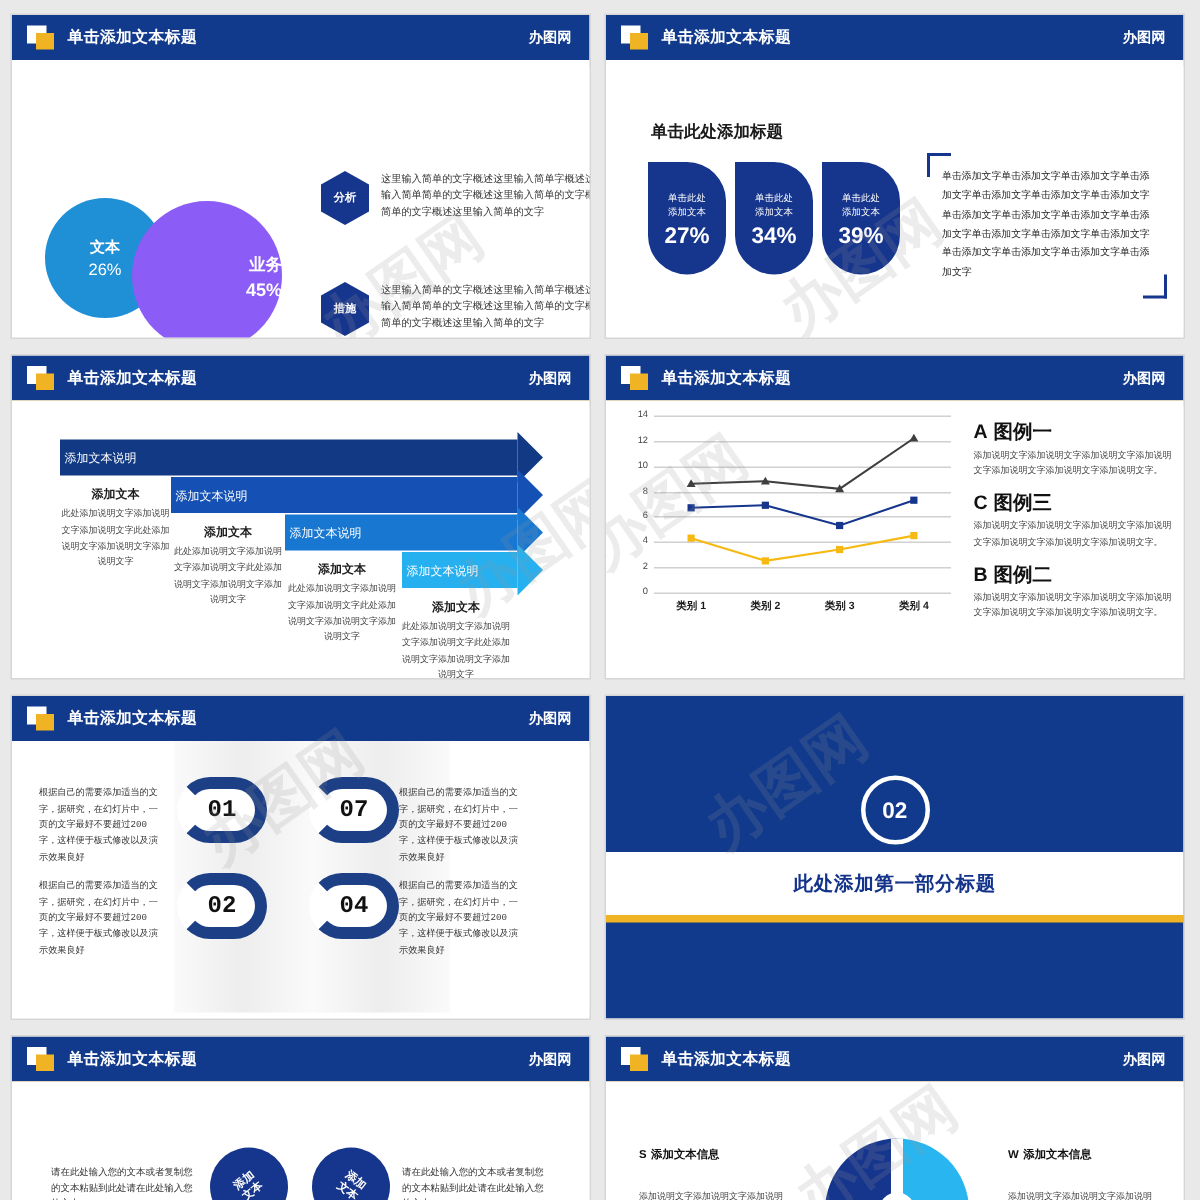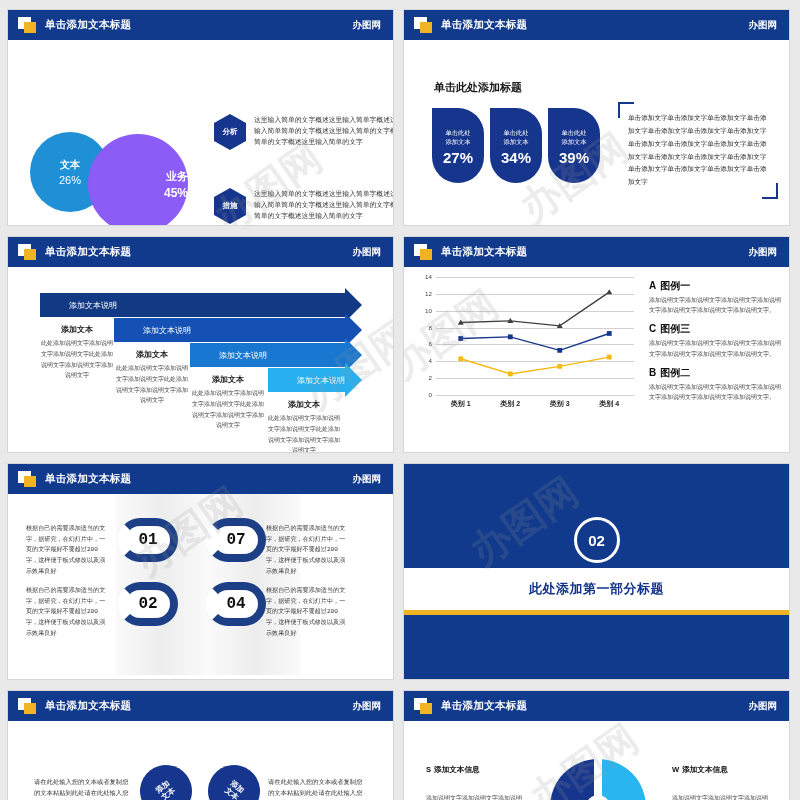--- a/index.html
+++ b/index.html
@@ -102,21 +102,21 @@
     content:""; position:absolute; right:0; bottom:0; width:14px; height:14px;
     border-right:2px solid #16358c; border-bottom:2px solid #16358c;
   }
   .bracket p { font-size:6.6px; color:#222; line-height:1.95; }
 
   
   .arrows { position:absolute; left:0; top:0; width:385px; height:181px; }
   .arrow {
     position:absolute; height:24px;
     display:flex; align-items:center;
-    color:#fff; font-size:8px; padding-left:29px;
+    color:#fff; font-size:8px; padding-left:3px;
   }
   .arrow .ahead {
     position:absolute; right:-17px; top:-5px;
     width:0; height:0;
     border-top:17px solid transparent; border-bottom:17px solid transparent;
   }
   .a1 { left:32px; top:26px; width:305px; background:#123a84; }
   .a1 .ahead { border-left:17px solid #123a84; }
   .a2 { left:106px;top:51px; width:231px; background:#1551b5; }
   .a2 .ahead { border-left:17px solid #1551b5; }
@@ -142,21 +142,21 @@
   .plot { position:relative; height:118px; margin-left:24px; margin-right:6px; border:0; }
   .plot .grid { position:absolute; left:0; right:0; height:1px; background:#d0d0d0; }
   .plot .ytick {
     position:absolute; left:-24px; width:20px; text-align:right;
     font-size:6.2px; color:#444; transform:translateY(-4px);
   }
   .xlabels { display:flex; margin-left:24px; margin-right:6px; margin-top:4px; }
   .xlabels span { flex:1; text-align:center; font-size:7px; font-weight:bold; color:#1a1a1a; }
   .legend { position:absolute; left:245px; top:12px; width:132px; }
   .legend .lg { margin-bottom:7px; }
-  .legend .lg-h { font-size:10px; font-weight:bold; color:#111; margin-bottom:2px; }
+  .legend .lg-h { font-size:13px; font-weight:bold; color:#111; margin-bottom:2px; }
   .legend .lg-h .k { margin-right:4px; }
   .legend .lg-b { font-size:6px; color:#444; line-height:1.7; }
 
   
   .numwrap { position:absolute; left:0; top:0; width:316px; height:181px;font-family:Liberation Mono, monospace; }
   .numband { position:absolute; top:0; height:181px; background:linear-gradient(90deg,#fafafa,#ededed,#fafafa); }
   .nb1 { left:108px; width:92px; }
   .nb2 { left:200px; width:92px; }
   .numpill {
     position:absolute; width:60px; height:44px;

